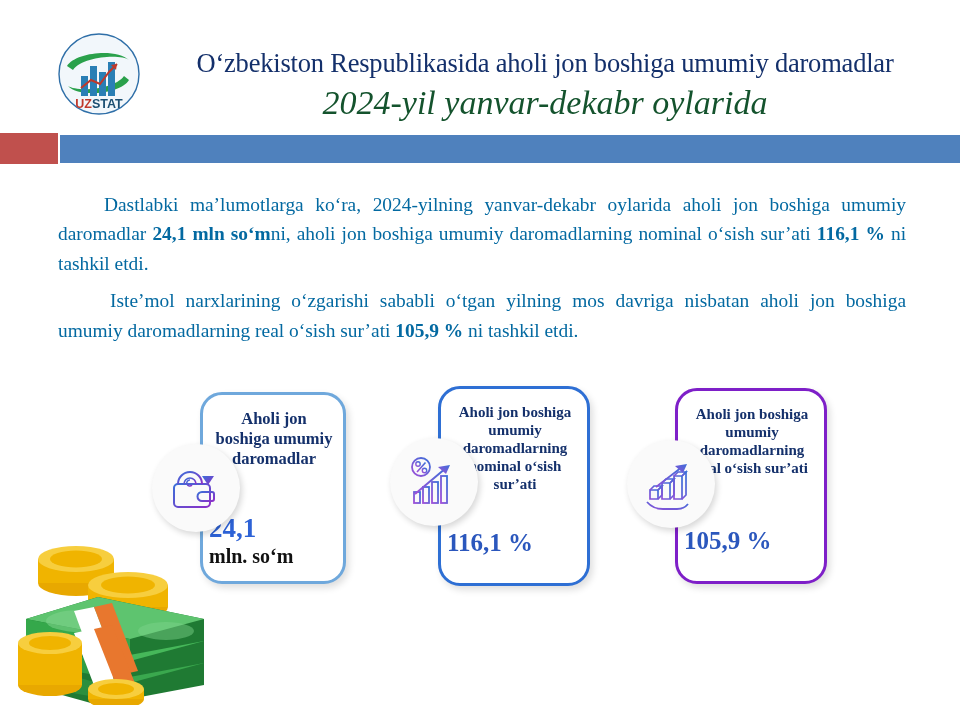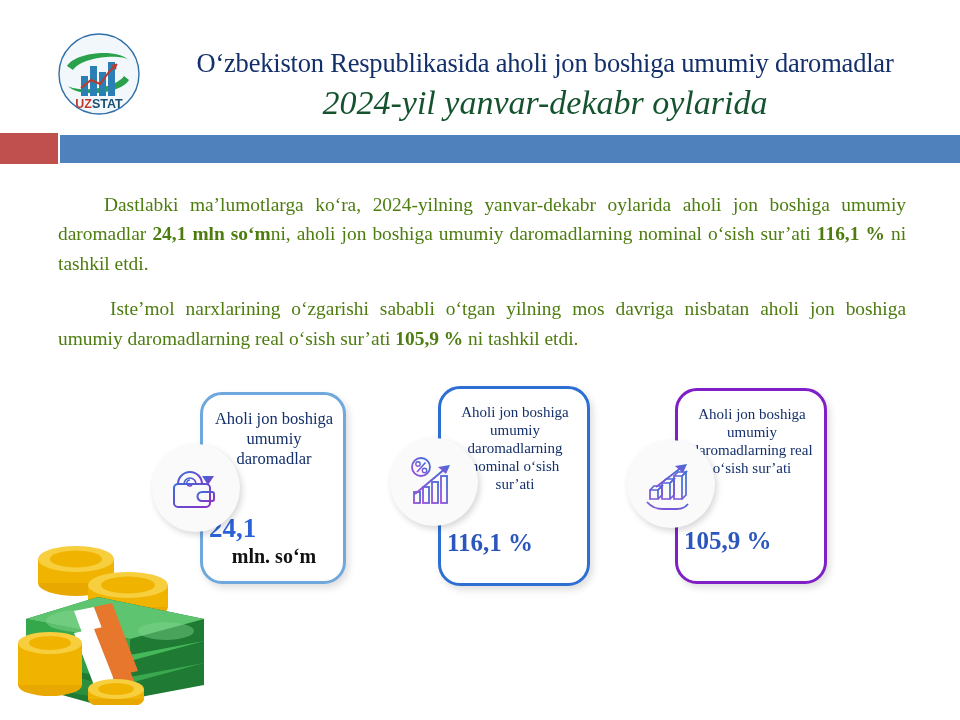--- a/index.html
+++ b/index.html
@@ -62,26 +62,26 @@
     width: 900px; height: 28px;
     background: #4f81bd;
   }
 
   
   #body-text {
     position: absolute;
     left: 58px; top: 190px;
     width: 848px;
     font-size: 19.4px;
-    color: #4d7c0f;
+    color: #0369a1;
     text-align: justify;
     line-height: 1.52;
   }
   #body-text p { margin: 0; }
-  #body-text p.para2 { margin-top: 16px; }
+  #body-text p.para2 { margin-top: 8px; }
   .indent { display: inline-block; width: 46px; }
   .indent2 { display: inline-block; width: 52px; }
   .bold { font-weight: bold; }
 
   
   #cards {
     position: absolute;
     left: 0; top: 0;
     width: 960px; height: 720px;
     pointer-events: none;
@@ -99,33 +99,32 @@
     background: #ffffff;
     box-sizing: border-box;
     box-shadow: 3px 4px 7px rgba(0,0,0,0.13);
   }
   .card-text {
     position: absolute;
     left: 10px;
     right: 8px;
     top: 14px;
     text-align: center;
-    font-weight: normal;
+    font-weight: bold;
     color: #14306b;
     line-height: 1.2;
   }
   .card-value {
     position: absolute;
     left: 6px; right: 4px;
     font-weight: bold;
   }
   .card-unit {
     position: absolute;
     left: 6px; right: 4px;
-    text-align: center;
     font-weight: bold;
     color: #111111;
     font-size: 20px;
   }
   .icon-badge {
     position: absolute;
     left: 0; top: 52px;
     width: 88px; height: 88px;
     border-radius: 50%;
     background: #fafafa;

